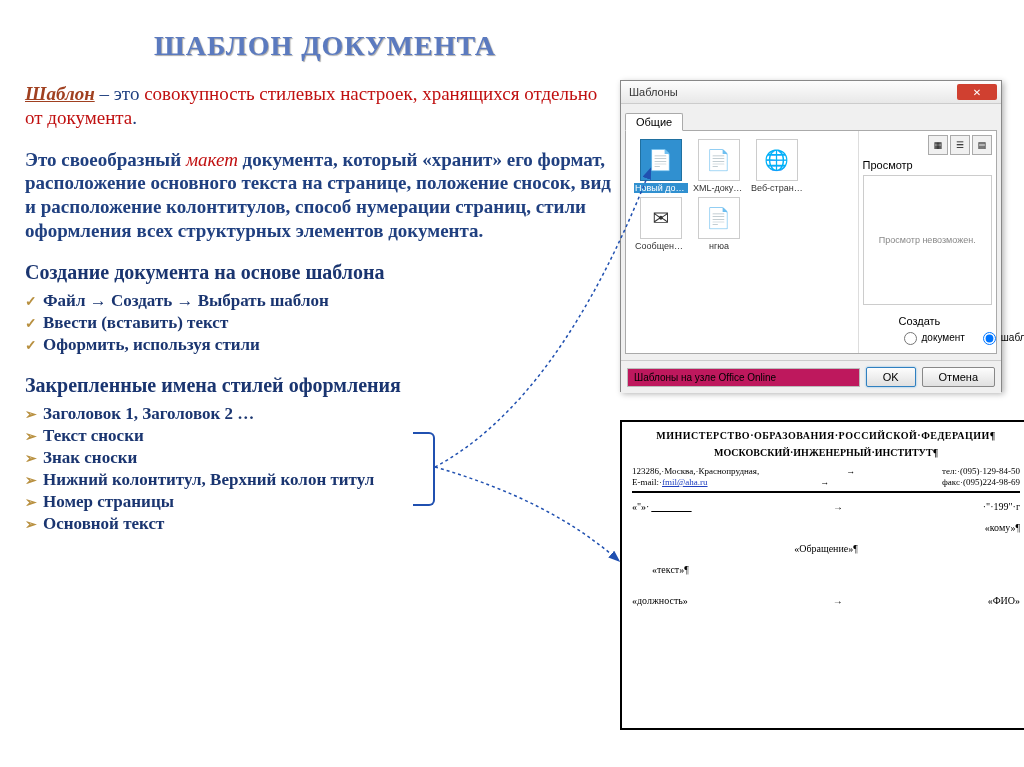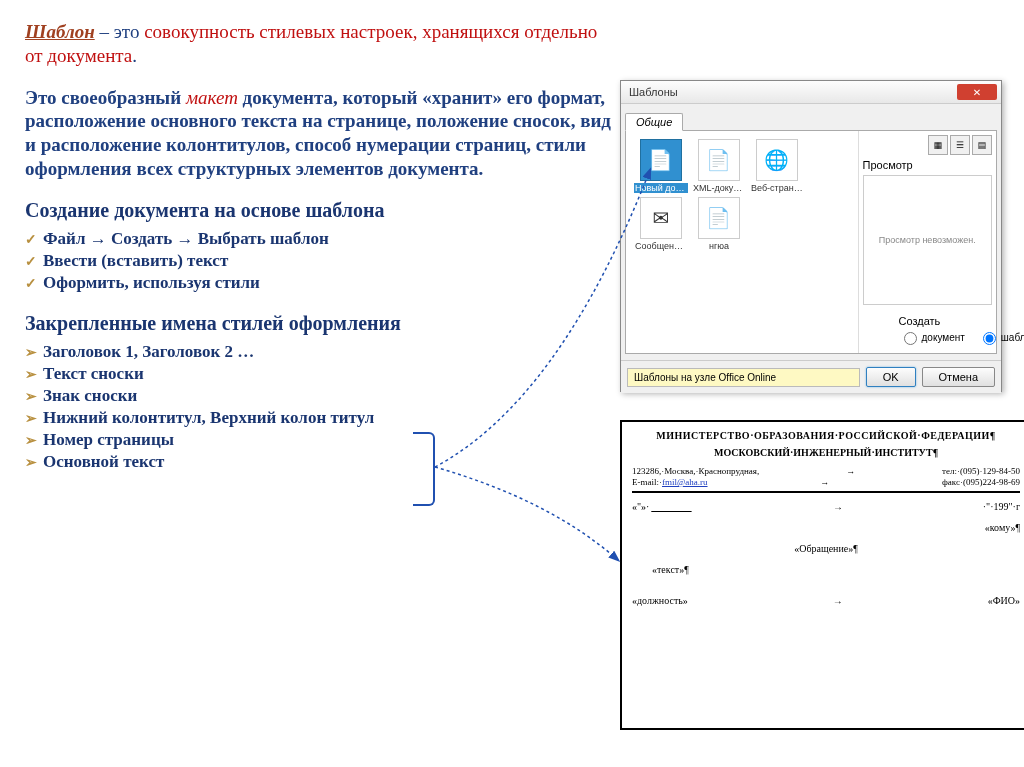--- a/index.html
+++ b/index.html
@@ -125,21 +125,20 @@
   }
   .dialog-body {
     padding: 4px;
     height: 248px;
   }
   .tab-bar {
     height: 22px;
     display: flex;
     align-items: flex-end;
     border-bottom: 1px solid #aaa;
-    font-style: italic;
   }
   .tab {
     background: #fff;
     border: 1px solid #aaa;
     border-bottom: 1px solid #fff;
     padding: 2px 10px;
     font-size: 11px;
     position: relative;
     top: 1px;
     border-radius: 2px 2px 0 0;
@@ -251,21 +250,21 @@
     display: flex;
     align-items: center;
     padding: 0 6px;
     gap: 6px;
   }
   .office-link {
     flex: 1;
     font-size: 10px;
     border: 1px solid #bbb;
     padding: 3px 6px;
-    background: #fef9c3;
+    background: #be185d;
   }
   .dlg-btn {
     padding: 3px 16px;
     font-size: 11px;
     border: 1px solid #888;
     background: linear-gradient(#fdfdfd, #e0e0e0);
     border-radius: 2px;
   }
   .dlg-btn.primary {
     border-color: #3080c0;
@@ -360,20 +359,21 @@
     left: 0;
     width: 1024px;
     height: 767px;
     pointer-events: none;
   }
 </style>
 </head>
 <body>
 
 <div class="left-column">
+  <h1 class="title">ШАБЛОН ДОКУМЕНТА</h1>
 
   <div class="definition">
     <span class="term">Шаблон</span><span> – это </span><span class="red">совокупность стилевых настроек, хранящихся отдельно от документа</span><span>.</span>
   </div>
 
   <div class="definition">
     <span class="bold-navy">Это своеобразный </span><span class="italic-red">макет</span><span class="bold-navy"> документа, который   «хранит» его формат, расположение основного текста на странице, положение сносок, вид и расположение колонтитулов, способ нумерации страниц, стили оформления всех структурных элементов документа.</span>
   </div>
 
   <div class="section-title">Создание документа на основе шаблона</div>

